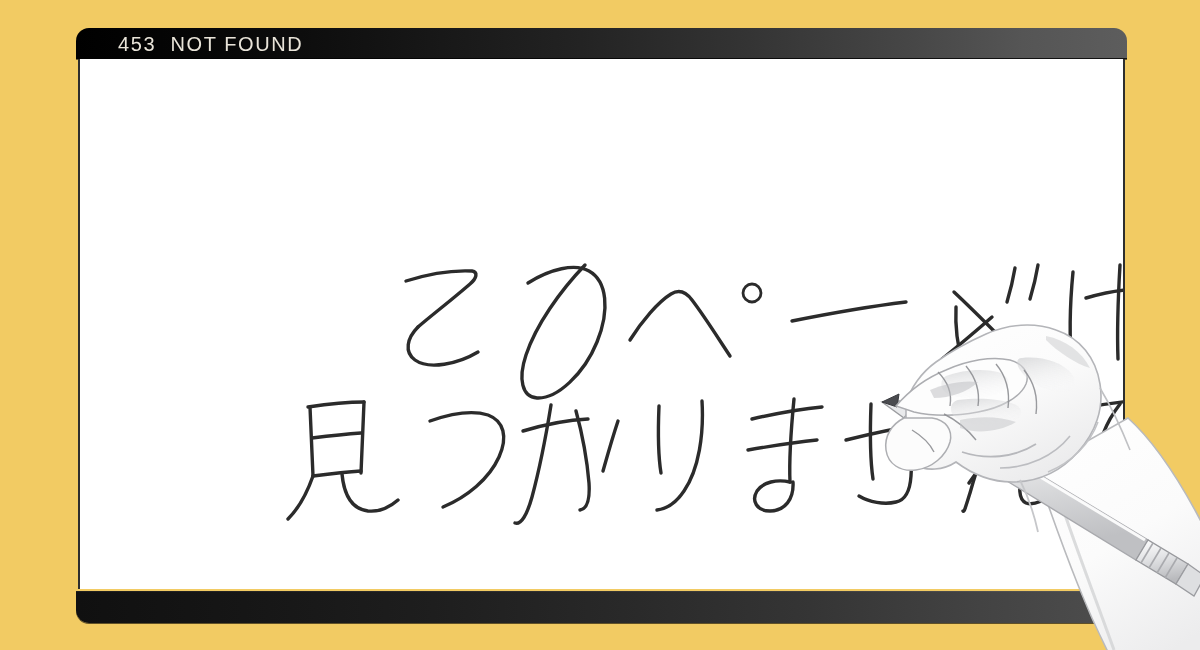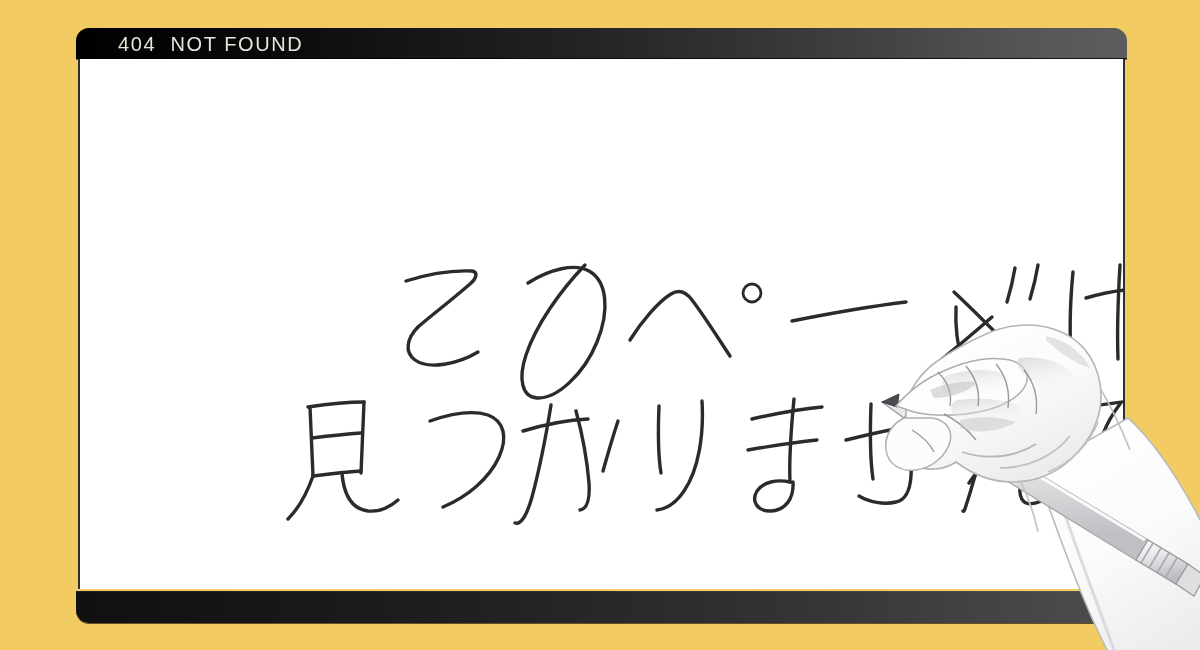--- a/index.html
+++ b/index.html
@@ -140,21 +140,21 @@
   }
 </style>
 </head>
 <body>
 
 <div id="page">
 
   <div id="board-frame">
 
     <div id="titlebar">
-      <div id="title-text">404  NOT FOUND</div>
+      <div id="title-text">453  NOT FOUND</div>
     </div>
 
     <div id="board-surface">
 
       <div id="message">
         <svg viewBox="0 0 1047 530" xmlns="http://www.w3.org/2000/svg">
 
           <g>
             <path class="ink" d="M326 222 C 348 215, 372 211, 392 212 C 398 213, 397 219, 390 225 C 374 239, 352 256, 338 268"></path>
             <path class="ink" d="M338 268 C 327 279, 324 293, 335 301 C 349 311, 378 305, 398 293"></path>

